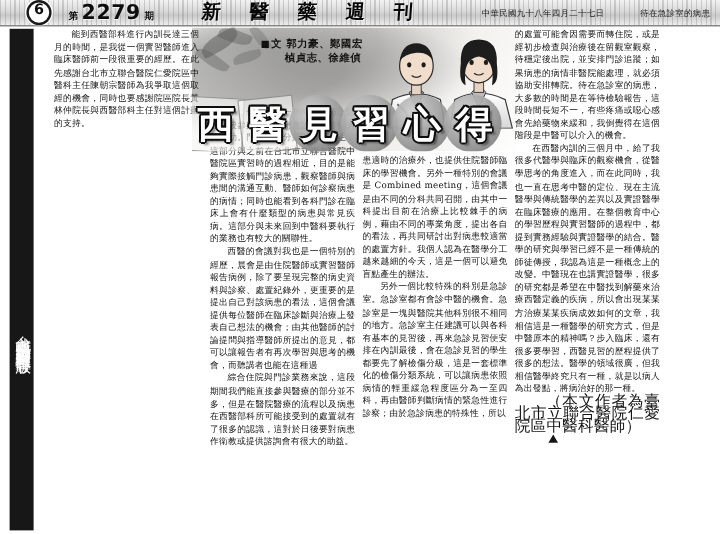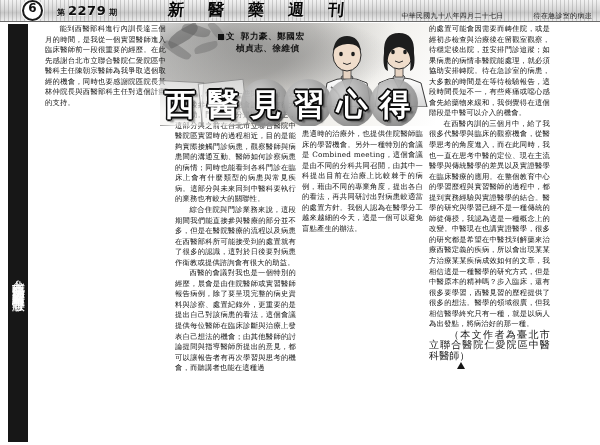--- a/index.html
+++ b/index.html
@@ -56,21 +56,21 @@
     display: flex; align-items: baseline; gap: 3px;
     color: #0d0d0d;
     text-shadow: 0 1px 0 rgba(255,255,255,.7);
   }
   .issue-qi {
     font-size: 8px;
     font-weight: bold;
   }
   .issue-num {
     font-family: "DejaVu Sans", "Liberation Sans", sans-serif;
-    font-size: 13px;
+    font-size: 17px;
     font-weight: bold;
     letter-spacing: .5px;
   }
   .mh-title {
     position: absolute;
     z-index: 2;
     left: 168px; top: 0px;
     width: 176px; height: 21px;
     display: flex; align-items: center; justify-content: space-between;
     font-family: "DejaVu Serif", "Liberation Serif", serif;
@@ -79,21 +79,21 @@
     color: #070707;
     letter-spacing: 0px;
     transform: skewX(-4deg);
     text-shadow: 1px 1px 0 rgba(255,255,255,.55);
   }
   .mh-dates {
     position: absolute;
     z-index: 2;
     right: 8px; top: 0;
     height: 21px;
-    display: flex; align-items: flex-end; gap: 30px;
+    display: flex; align-items: center; gap: 30px;
     font-size: 7px;
     color: #1b1b1b;
     letter-spacing: .3px;
   }
 
   
   .side-banner {
     position: absolute;
     left: 8px; top: 24px;
     width: 20px; height: 418px;
@@ -162,23 +162,22 @@
     transform-origin: center;
   }
   .byline {
     position: absolute;
     left: 58px; top: 8px;
     font-size: 8.5px;
     line-height: 12px;
     color: #111;
     letter-spacing: .6px;
     z-index: 5;
-    text-align: left;
-    font-weight: bold;
-    font-family: Liberation Mono, monospace;
+    text-align: center;
+    font-weight: bold;
   }
   .byline .marker {
     display: inline-block;
     width: 6px; height: 6px;
     background: #111;
     margin-right: 2px;
     vertical-align: middle;
   }
   .byline .ln2 { display: block; padding-left: 18px; }
 
@@ -229,21 +228,21 @@
     left: -5px; top: -5px;
     width: 48px; height: 48px;
     border-radius: 50%;
     background: radial-gradient(circle at 35% 30%, #cfcfcf 0%, #9a9a9a 55%, #6f6f6f 100%);
     z-index: -1;
     opacity: .92;
   }
 
   
   .signature {
-    font-size: 10px;
+    font-size: 13px;
     line-height: 10.55px;
     margin-top: 4px;
     text-indent: 0;
   }
   .tri-logo {
     display: inline-block;
     width: 0; height: 0;
     border-left: 4px solid transparent;
     border-right: 4px solid transparent;
     border-bottom: 7px solid #151515;
@@ -357,26 +356,27 @@
 </div>
 
 <div class="cols">
 
   <div class="col" id="c1" style="overflow: hidden;">
     <p>能到西醫部科進行內訓長達三個月的時間，是我從一個實習醫師進入臨床醫師前一段很重要的經歷。在此先感謝台北市立聯合醫院仁愛院區中醫科主任陳朝宗醫師為我爭取這個取經的機會，同時也要感謝院區院長黃林仲院長與西醫部科主任對這個計畫的支持。</p>
   </div>
 
   <div class="col offset-art" id="c2" style="overflow: hidden;">
     <p class="noind">程當中，也學習到一些閱讀技巧，這在之後參與住院病患會診中醫有很大的幫助。門診的部分是以跟診為主，這部分與之前在台北市立聯合醫院中醫院區實習時的過程相近，目的是能夠實際接觸門診病患，觀察醫師與病患間的溝通互動、醫師如何診察病患的病情；同時也能看到各科門診在臨床上會有什麼類型的病患與常見疾病。這部分與未來回到中醫科要執行的業務也有較大的關聯性。</p>
+    <p>西醫的會議對我也是一個特別的經歷，晨會是由住院醫師或實習醫師報告病例，除了要呈現完整的病史資料與診察、處置紀錄外，更重要的是提出自己對該病患的看法，這個會議提供每位醫師在臨床診斷與治療上發表自己想法的機會；由其他醫師的討論提問與指導醫師所提出的意見，都可以讓報告者有再次學習與思考的機會，而聽講者也能在這種過</p>
     <p>綜合住院與門診業務來說，這段期間我們能直接參與醫療的部分並不多，但是在醫院醫療的流程以及病患在西醫部科所可能接受到的處置就有了很多的認識，這對於日後要對病患作衛教或提供諮詢會有很大的助益。</p>
-    <p>西醫的會議對我也是一個特別的經歷，晨會是由住院醫師或實習醫師報告病例，除了要呈現完整的病史資料與診察、處置紀錄外，更重要的是提出自己對該病患的看法，這個會議提供每位醫師在臨床診斷與治療上發表自己想法的機會；由其他醫師的討論提問與指導醫師所提出的意見，都可以讓報告者有再次學習與思考的機會，而聽講者也能在這種過</p>
   </div>
 
   <div class="col offset-mid" id="c3" style="overflow: hidden;">
     <p class="noind">患適時的治療外，也提供住院醫師臨床的學習機會。另外一種特別的會議是 Combined meeting，這個會議是由不同的分科共同召開，由其中一科提出目前在治療上比較棘手的病例，藉由不同的專業角度，提出各自的看法，再共同研討出對病患較適當的處置方針。我個人認為在醫學分工越來越細的今天，這是一個可以避免盲點產生的辦法。</p>
+    <p>另外一個比較特殊的科別是急診室。急診室都有會診中醫的機會。急診室是一塊與醫院其他科別很不相同的地方。急診室主任建議可以與各科有基本的見習後，再來急診見習便安排在內訓最後，會在急診見習的學生都要先了解檢傷分級，這是一套標準化的檢傷分類系統，可以讓病患依照病情的輕重緩急程度區分為一至四科，再由醫師判斷病情的緊急性進行診察；由於急診病患的特殊性，所以</p>
   </div>
 
   <div class="col" id="c4" style="overflow: hidden;">
     <p class="noind">的處置可能會因需要而轉住院，或是經初步檢查與治療後在留觀室觀察，待穩定後出院，並安排門診追蹤；如果病患的病情非醫院能處理，就必須協助安排轉院。待在急診室的病患，大多數的時間是在等待檢驗報告，這段時間長短不一，有些疼痛或噁心感會先給藥物來緩和，我倒覺得在這個階段是中醫可以介入的機會。</p>
     <p>在西醫內訓的三個月中，給了我很多代醫學與臨床的觀察機會，從醫學思考的角度進入，而在此同時，我也一直在思考中醫的定位、現在主流醫學與傳統醫學的差異以及實證醫學在臨床醫療的應用。在整個教育中心的學習歷程與實習醫師的過程中，都提到實務經驗與實證醫學的結合。醫學的研究與學習已經不是一種傳統的師徒傳授，我認為這是一種概念上的改變。中醫現在也講實證醫學，很多的研究都是希望在中醫找到解藥來治療西醫定義的疾病，所以會出現某某方治療某某疾病成效如何的文章，我相信這是一種醫學的研究方式，但是中醫原本的精神嗎？步入臨床，還有很多要學習，西醫見習的歷程提供了很多的想法。醫學的領域很廣，但我相信醫學終究只有一種，就是以病人為出發點，將病治好的那一種。</p>
     <p class="signature">（本文作者為臺北市立聯合醫院仁愛院區中醫科醫師）</p>
     <span class="tri-logo"></span>
   </div>
 
 </div>

